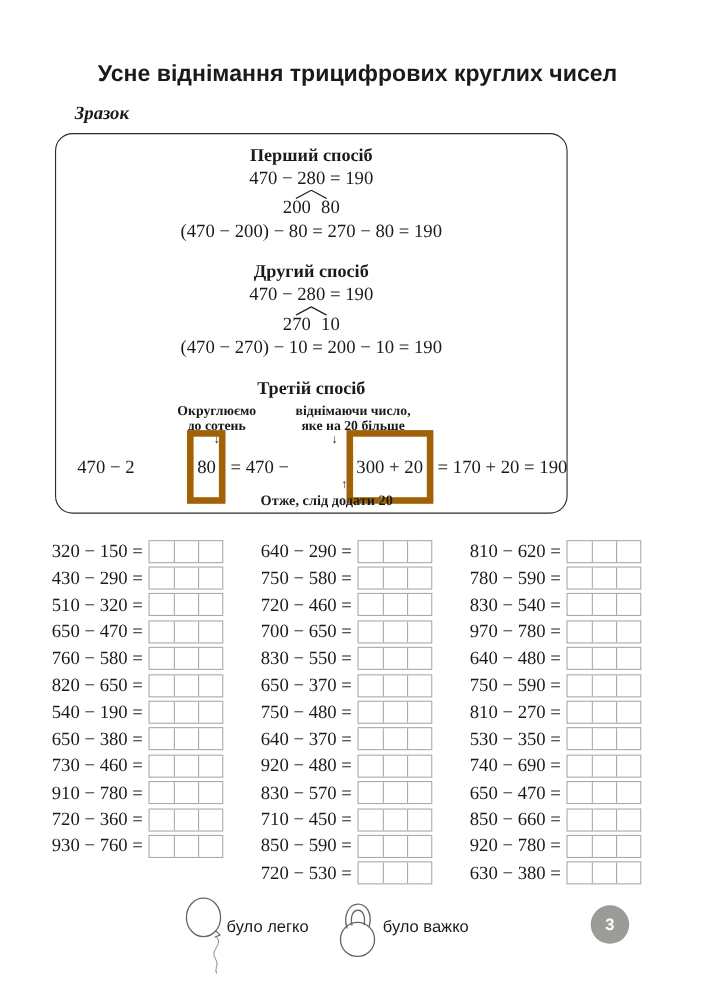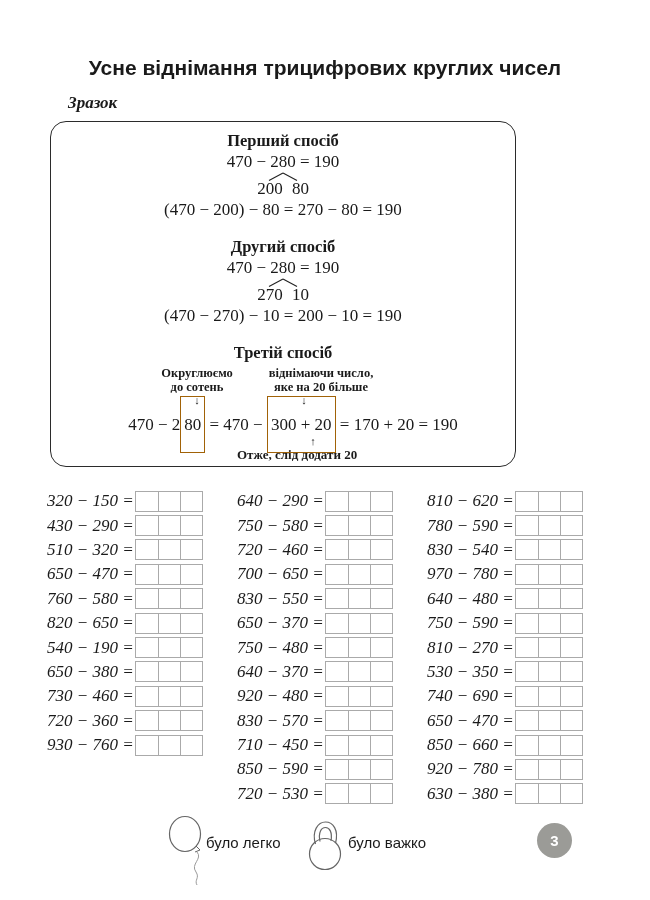--- a/index.html
+++ b/index.html
@@ -34,25 +34,25 @@
   .m-line2{font-size:17px;line-height:23px;margin-top:1px;}
   .method+.method{margin-top:15px;}
   .method3{margin-top:12px;}
   .m3-notes{position:relative;height:44px;margin-top:4px;}
   .m3-note{position:absolute;font-weight:bold;font-size:12.5px;line-height:13.5px;text-align:center;}
   .note-left{left:80px;width:132px;}
   .note-right{left:190px;width:160px;}
   .arrow{font-weight:normal;font-size:11px;line-height:13px;}
   .note-right .arrow{transform:translateX(-17px);}
   .m3-eq{font-size:17px;line-height:23px;margin-top:2px;position:relative;left:10px;white-space:nowrap;}
-  .boxed{border:1px solid #a16207;padding:18px 3px;}
+  .boxed{border:6px solid #a16207;padding:18px 3px;margin-left:48px;}
   .m3-bottom .arrow{display:block;line-height:11px;transform:translateX(30px);}
   .bottom-note{font-weight:bold;font-size:13px;line-height:16px;transform:translateX(14px);}
   .exercises{position:absolute;top:489px;left:0;width:650px;}
-  .ex-col{position:absolute;top:0;width:170px;font-style:italic;}
+  .ex-col{position:absolute;top:0;width:170px;}
   .ex-col-1{left:47px;}
   .ex-col-2{left:237px;}
   .ex-col-3{left:427px;}
   .ex-row{display:flex;align-items:center;height:24.4px;}
   .ex-expr{font-size:17px;width:88px;flex-shrink:0;white-space:nowrap;}
   .ans-grid{display:flex;border:1px solid var(--answer-grid-border);height:21px;background:#fff;}
   .ans-cell{width:22px;height:19px;border-left:1px solid var(--answer-grid-border);}
   .ans-cell:first-child{border-left:none;}
   .footer{
     position:absolute;top:800px;left:0;width:650px;height:100px;
@@ -192,20 +192,28 @@
       </div>
       <div class="ex-row">
         <span class="ex-expr">730 − 460 =</span>
         <span class="ans-grid">
           <span class="ans-cell"></span>
           <span class="ans-cell"></span>
           <span class="ans-cell"></span>
         </span>
       </div>
       <div class="ex-row">
+        <span class="ex-expr">910 − 780 =</span>
+        <span class="ans-grid">
+          <span class="ans-cell"></span>
+          <span class="ans-cell"></span>
+          <span class="ans-cell"></span>
+        </span>
+      </div>
+      <div class="ex-row">
         <span class="ex-expr">720 − 360 =</span>
         <span class="ans-grid">
           <span class="ans-cell"></span>
           <span class="ans-cell"></span>
           <span class="ans-cell"></span>
         </span>
       </div>
       <div class="ex-row">
         <span class="ex-expr">930 − 760 =</span>
         <span class="ans-grid">

